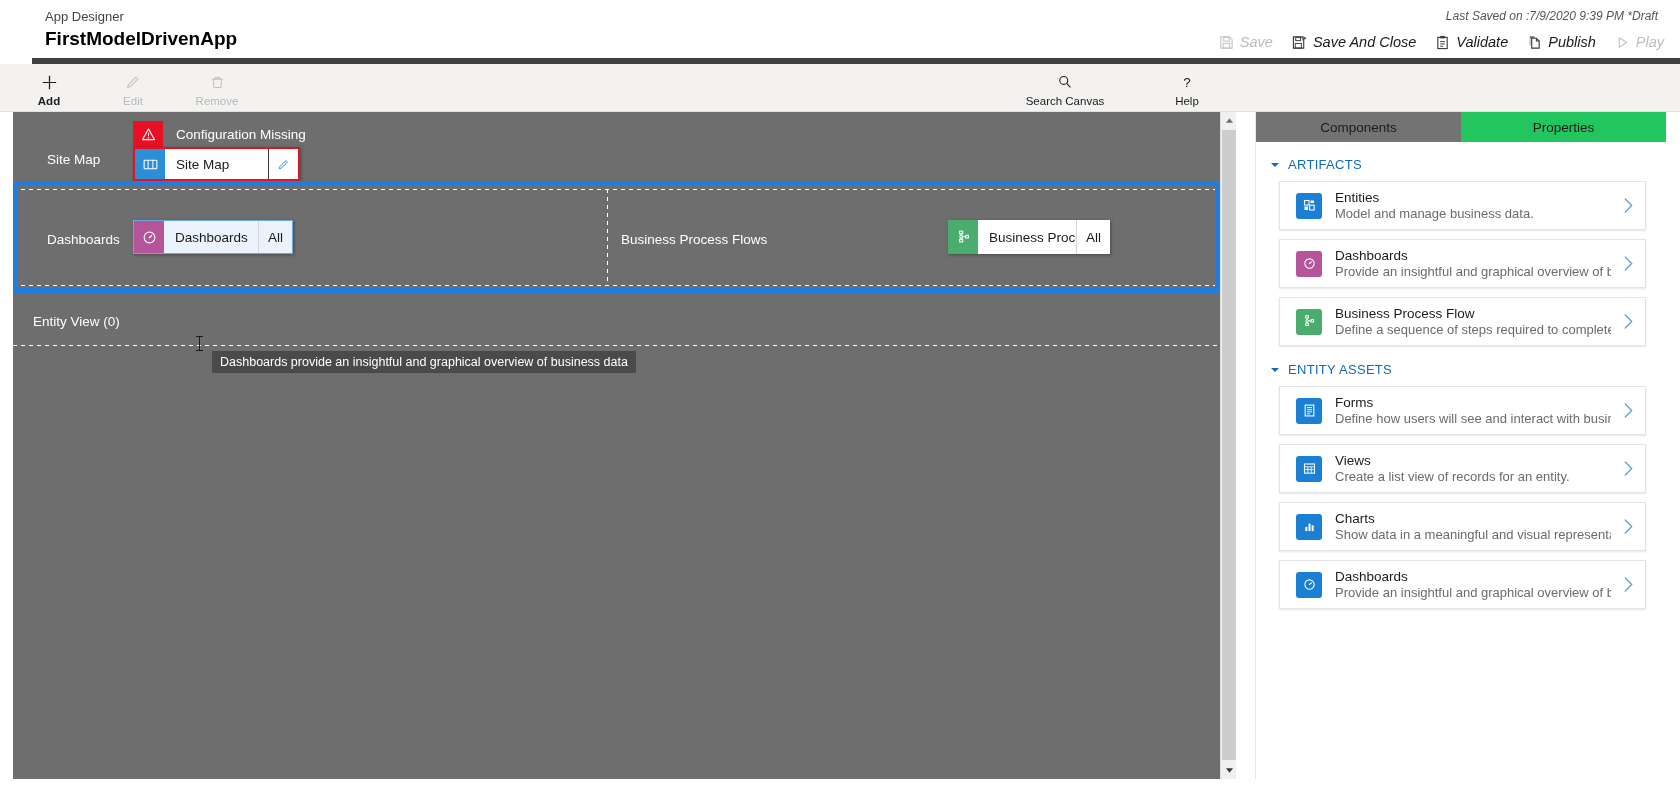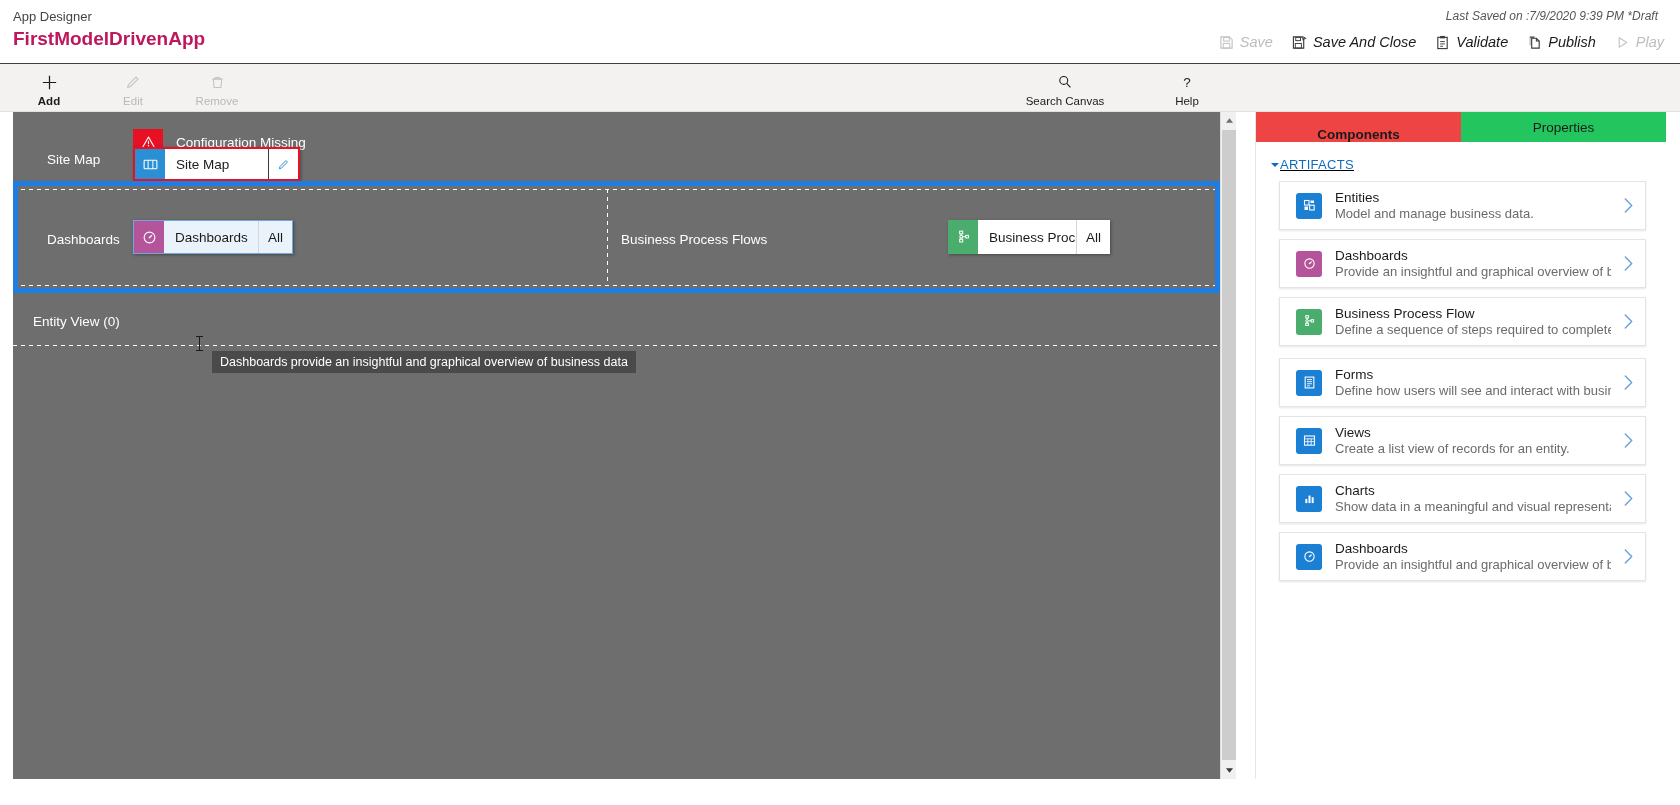--- a/index.html
+++ b/index.html
@@ -10,28 +10,29 @@
     background: #ffffff;
     font-family: "Liberation Sans", sans-serif;
     -webkit-font-smoothing: antialiased;
   }
 
   
   .header {
     position: relative;
     height: 64px;
     background: #ffffff;
-    border-bottom: 1px solid #404040;
+    border-bottom: 6px solid #404040;
+    margin-left: 32px;
   }
   .hdr-left { position: absolute; left: 13px; top: 8px; }
   .hdr-app-designer {
     font-size: 13px; color: #444444; line-height: 17px;
   }
   .hdr-app-name {
-    font-size: 19px; color: #be185d; font-weight: bold;
+    font-size: 19px; color: #000000; font-weight: bold;
     line-height: 24px; margin-top: 2px; text-align: right;
   }
   .hdr-right {
     position: absolute; right: 16px; top: 9px;
     text-align: right;
     font-style: italic;
   }
   .hdr-saved {
     font-size: 12px; color: #53565a; line-height: 15px;
     margin-bottom: 10px; padding-right: 6px;
@@ -100,21 +101,21 @@
   }
   .dash-v {
     position: absolute; width: 1px;
     background-image: repeating-linear-gradient(to bottom, #ffffff 0 4px, transparent 4px 8px);
   }
 
   
   .sitemap-row { top: 0; height: 68px; }
   .sitemap-label { left: 34px; top: 40px; }
   .warn-banner {
-    position: absolute; left: 120px; top: 17px;
+    position: absolute; left: 120px; top: 9px;
     height: 26px; display: flex; align-items: center;
   }
   .warn-ico {
     width: 30px; height: 26px; background: #e81123;
     display: flex; align-items: center; justify-content: center;
   }
   .warn-txt {
     font-size: 13.5px; color: #ffffff; padding-left: 13px;
     white-space: nowrap;
   }
@@ -217,28 +218,27 @@
     width: 411px; height: 667px;
     background: #ffffff;
     border-left: 1px solid #e6e6e6;
   }
   .panel-tabs { display: flex; height: 30px; }
   .panel-tab {
     flex: 1; display: flex; align-items: center; justify-content: center;
     font-size: 13.5px; color: #1b1b1b;
     cursor: pointer;
   }
-  .panel-tab.active { background: #ef4444; font-weight: bold; align-items: flex-end; }
+  .panel-tab.active { background: #737373; font-weight: normal; }
   .panel-tab.inactive { background: #22c55e; }
   .panel-body { padding: 8px 0 0 0; }
   .sec-head {
-    display: flex; align-items: center; 
+    display: flex; align-items: center; gap: 8px;
     padding: 5px 0 5px 14px;
     cursor: pointer;
-    text-decoration: underline;
   }
   .sec-title {
     font-size: 13px; color: #0f6cbd; letter-spacing: .3px;
   }
   .cards { padding: 3px 20px 0 23px; }
   .card {
     position: relative;
     display: flex; align-items: center;
     height: 49px; margin-bottom: 9px;
     background: #ffffff;
@@ -565,20 +565,28 @@
             <div class="card-desc">Define a sequence of steps required to complete ...</div>
           </div>
           <div class="card-chev">
             <svg width="11" height="17" viewBox="0 0 12 18">
                 <path d="M2.5 2l7 7-7 7" fill="none" stroke="#6ba3d6" stroke-width="1.6" stroke-linecap="round" stroke-linejoin="round"></path>
               </svg>
           </div>
         </div>
       </div>
 
+      <div class="sec-head" style="margin-top:4px">
+        <span>
+          <svg width="10" height="8" viewBox="0 0 10 8">
+              <path d="M1 2l4 4 4-4z" fill="#0f6cbd"></path>
+            </svg>
+        </span>
+        <span class="sec-title">ENTITY ASSETS</span>
+      </div>
       <div class="cards">
 
         <div class="card">
           <div class="card-ico ico-blue">
             <svg width="15" height="15" viewBox="0 0 18 18">
                 <rect x="3.8" y="2.5" width="10.4" height="13" fill="none" stroke="#ffffff" stroke-width="1.3"></rect>
                 <path d="M6 5.5h6M6 8h6M6 10.5h6M6 13h3.5" stroke="#ffffff" stroke-width="1.1"></path>
               </svg>
           </div>
           <div class="card-txt">

